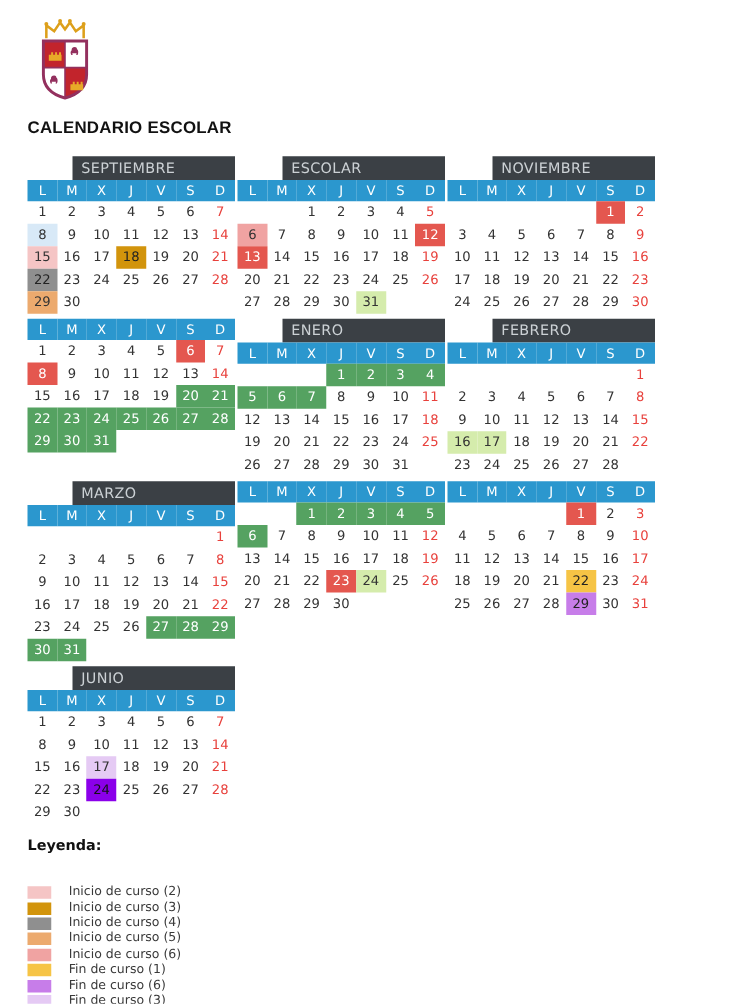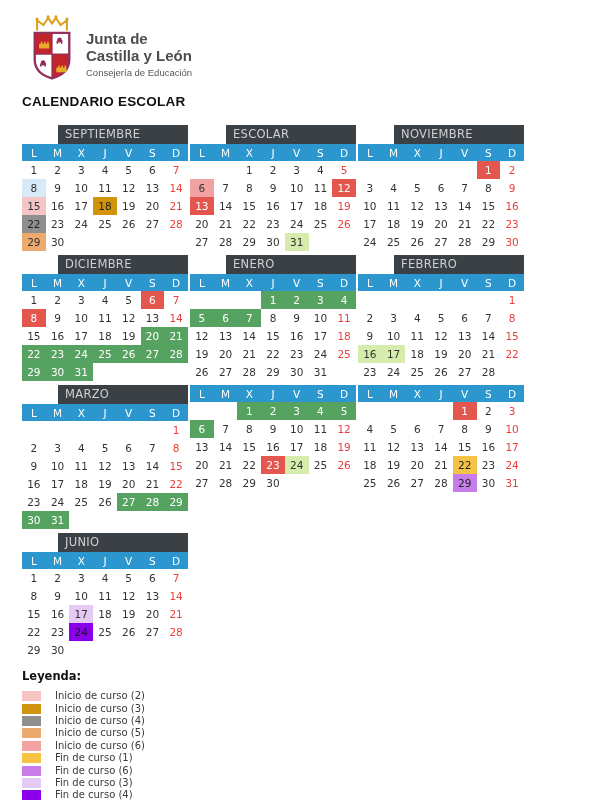--- a/index.html
+++ b/index.html
@@ -30,21 +30,21 @@
   .month-grid { display:grid; grid-template-columns:repeat(7,1fr); }
   .dow { height:17px; display:flex; align-items:center; justify-content:center;
          background:var(--dow-bg); color:var(--dow-fg); font-size:10.5px; }
   .day { height:18px; display:flex; align-items:center; justify-content:center;
          font-size:10.5px; color:var(--day-fg); }
   .day.sunday { color:var(--sun-fg); }
   .day.empty { background:transparent; }
 
   
   .legend { margin:10px 0 0 22px; }
-  .legend-title { font-size:11.5px; font-weight:bold; color:#111; margin-bottom:7px; }
+  .legend-title { font-size:11.5px; font-weight:bold; color:#111; margin-bottom:25px; }
   .legend-item { display:flex; align-items:center; height:12.4px; }
   .legend-swatch { width:19px; height:10px; margin-right:14px; flex:0 0 19px; }
   .legend-label { font-size:10px; color:#3a3a3a; line-height:12px; }
 </style>
 </head>
 <body>
 
 <div class="page">
 
   <div class="logo-row">
@@ -66,25 +66,20 @@
       <g fill="#e8aa28">
         <path d="M13 45 v-6 h2.4 v-2.6 h2 v2.6 h2 v-2.6 h2 v2.6 h2 v-2.6 h2 v2.6 H26 v6 Z" transform="translate(0.5,-1)"></path>
         <path d="M13 45 v-6 h2.4 v-2.6 h2 v2.6 h2 v-2.6 h2 v2.6 h2 v-2.6 h2 v2.6 H26 v6 Z" transform="translate(22.5,29)"></path>
       </g>
 
       <g fill="#93305e">
         <path d="M40 30 c-2.4 0-3.6 1.6-3.2 3.4 -1.4 1-1.4 3-.4 4.8 l1.4 0 -.4-1.8 4.4 0 -.4 1.8 1.4 0 c1.2-2.6.8-5.2-.6-6.2 0-1-.8-2-2.2-2 Z"></path>
         <path d="M40 30 c-2.4 0-3.6 1.6-3.2 3.4 -1.4 1-1.4 3-.4 4.8 l1.4 0 -.4-1.8 4.4 0 -.4 1.8 1.4 0 c1.2-2.6.8-5.2-.6-6.2 0-1-.8-2-2.2-2 Z" transform="translate(-21,29)"></path>
       </g>
     </svg>
-    <div class="org-text">
-      <div class="org-line">Junta de</div>
-      <div class="org-line">Castilla y León</div>
-      <div class="org-sub">Consejería de Educación</div>
-    </div>
   </div>
 
   <div class="page-title">CALENDARIO ESCOLAR</div>
 
   <div class="cal-grid">
       <div class="month">
         <div class="month-title">SEPTIEMBRE</div>
         <div class="month-grid">
           <div class="dow">L</div>
           <div class="dow">M</div>
@@ -211,21 +206,20 @@
           <div class="day">24</div>
           <div class="day">25</div>
           <div class="day">26</div>
           <div class="day">27</div>
           <div class="day">28</div>
           <div class="day">29</div>
           <div class="day sunday">30</div>
         </div>
       </div>
       <div class="month">
-        <div class="month-title">DICIEMBRE</div>
         <div class="month-grid">
           <div class="dow">L</div>
           <div class="dow">M</div>
           <div class="dow">X</div>
           <div class="dow">J</div>
           <div class="dow">V</div>
           <div class="dow">S</div>
           <div class="dow">D</div>
           <div class="day">1</div>
           <div class="day">2</div>

